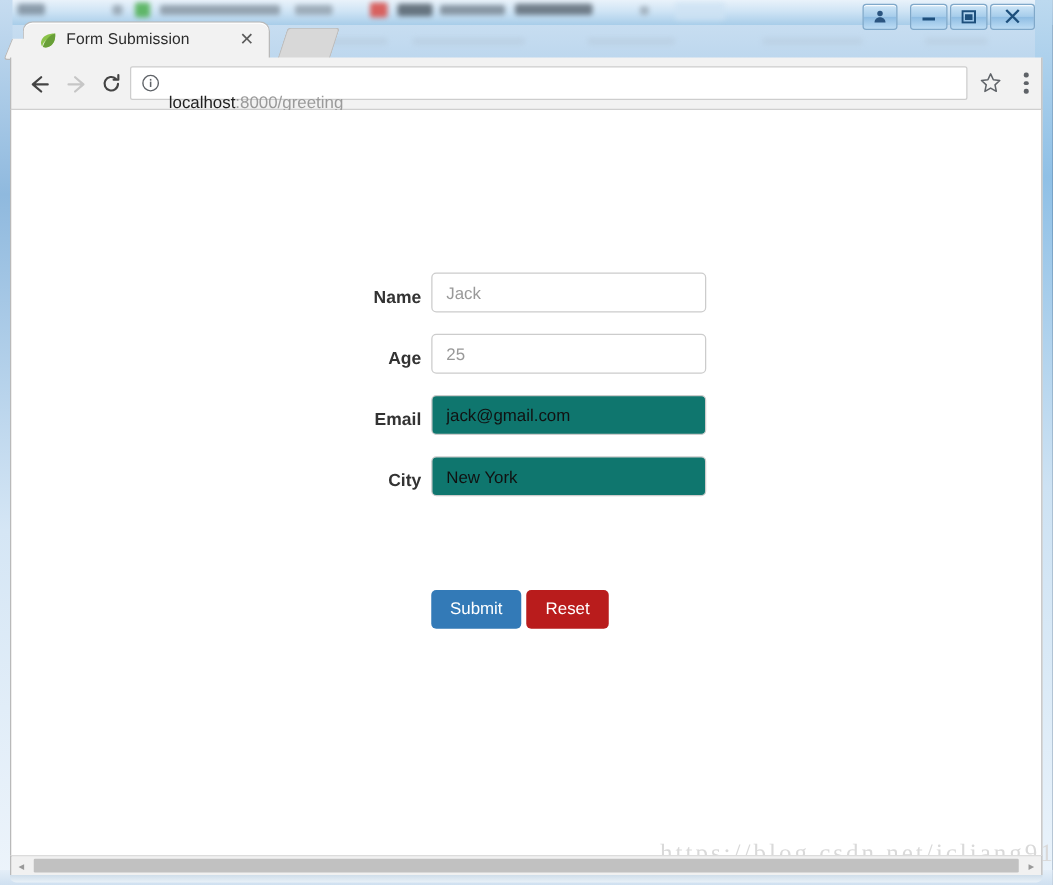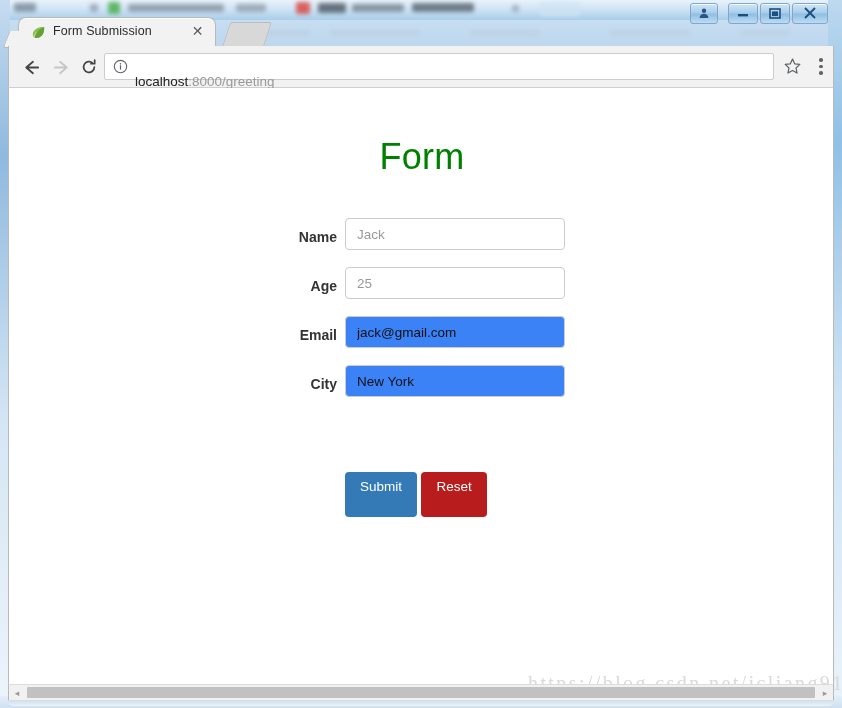--- a/index.html
+++ b/index.html
@@ -153,34 +153,34 @@
     border:1px solid #cccccc;border-radius:4px;
     box-sizing:border-box;
     font-family:"Liberation Sans", sans-serif;
     font-size:13.5px;
     color:#999999;
     padding:0 11px;
     background:#ffffff;
     outline:none;
   }
   .form-control.filled{
-    background:#3b82f6;
+    background:#0f766e;
     color:#111111;
     padding-left:11px;
   }
   .btn-row{
     position:absolute;left:336px;top:254px;
   }
   .btn{
     display:inline-block;
     font-family:"Liberation Sans", sans-serif;
     font-size:13.5px;
     color:#ffffff;
     border:none;border-radius:4px;
-    padding:8px 15px 23px 15px;
+    padding:8px 15px 9px 15px;
     cursor:pointer;
     line-height:1;
   }
   .btn-primary{background:#337ab7;}
   .btn-warning{background:#b91c1c;}
 
   
   .watermark{
     position:absolute;left:520px;top:672px;
     font-family:"Liberation Serif", serif;
@@ -319,21 +319,20 @@
 
     <div class="kebab">
       <i></i>
       <i></i>
       <i></i>
     </div>
   </div>
 
   <div class="viewport">
 
-    <div class="page-title">Form</div>
 
     <div class="form">
 
       <div class="form-row">
         <label class="form-label">Name</label>
         <input class="form-control" type="text" value="Jack" style="">
       </div>
 
       <div class="form-row">
         <label class="form-label">Age</label>

